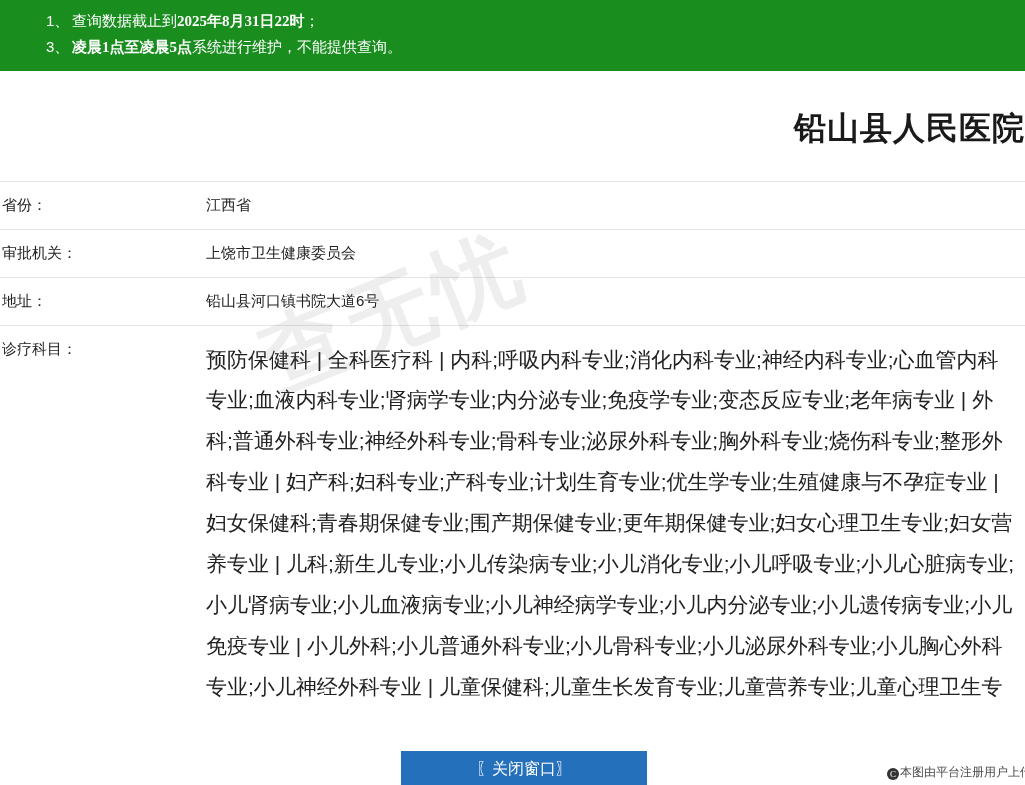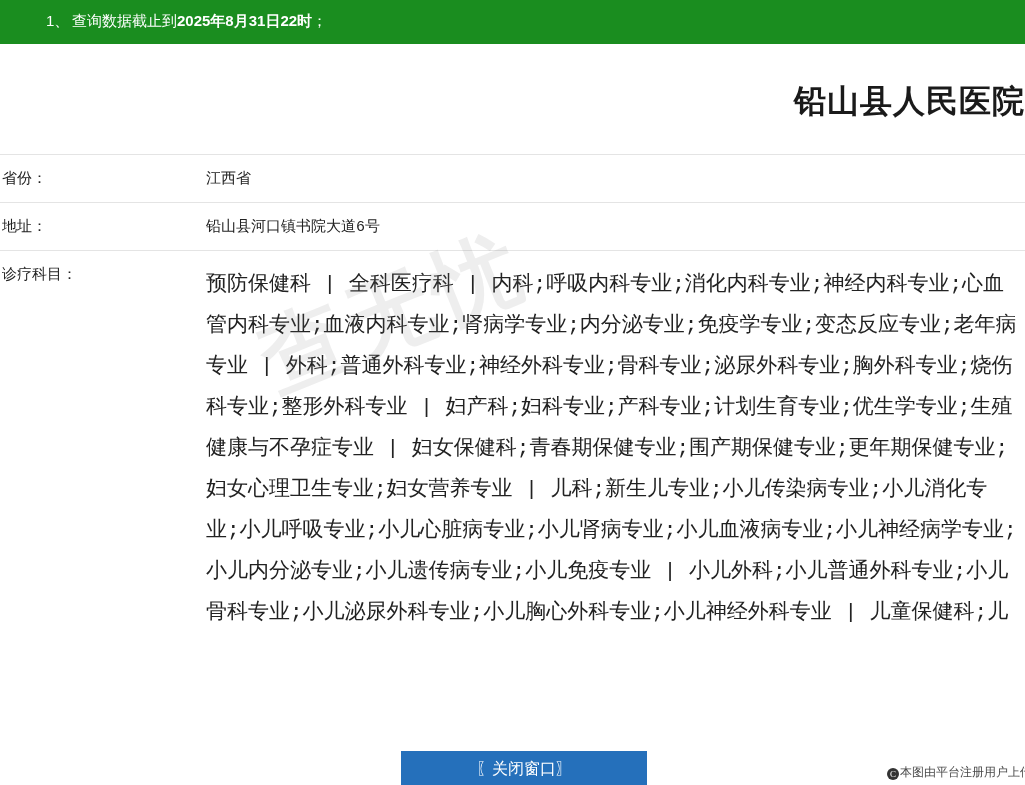--- a/index.html
+++ b/index.html
@@ -33,20 +33,21 @@
     position: relative;
     padding-left: 0;
     white-space: nowrap;
   }
   .notice .num {
     display: inline-block;
     width: 26px;
   }
   .notice b {
     font-weight: bold;
+    font-family: Liberation Serif, serif;
   }
 
   
   .title-wrap {
     text-align: right;
     padding: 36px 0 30px 0;
   }
   .hospital-title {
     font-size: 32px;
     font-weight: bold;
@@ -69,21 +70,20 @@
     color: #222222;
     padding: 14px 6px 14px 0;
   }
   .info-table td.label {
     width: 198px;
     padding-left: 2px;
     white-space: nowrap;
   }
   .info-table td.value {
     padding-left: 0;
-    font-family: Liberation Mono, monospace;
   }
   .info-table tr.dept td {
     padding-bottom: 0;
   }
   .dept-text {
     line-height: 1.95;
     font-size: 21px;
     color: #222222;
     max-height: 372px;
     overflow: hidden;
@@ -152,32 +152,39 @@
   }
 </style>
 </head>
 <body>
 
 <div class="notice">
   <ol>
     <li>
       <span class="num">1、</span><span>查询数据截止到</span><b>2025年8月31日22时</b><span>；</span>
     </li>
+    <li>
+      <span class="num">3、</span><span></span><b>凌晨1点至凌晨5点</b><span>系统进行维护，不能提供查询。</span>
+    </li>
   </ol>
 </div>
 
 <div class="title-wrap">
   <div class="hospital-title">铅山县人民医院</div>
 </div>
 
 <table class="info-table">
   <tbody>
       <tr>
     <td class="label">省份：</td>
     <td class="value">江西省</td>
+  </tr>
+  <tr>
+    <td class="label">审批机关：</td>
+    <td class="value">上饶市卫生健康委员会</td>
   </tr>
   <tr>
     <td class="label">地址：</td>
     <td class="value">铅山县河口镇书院大道6号</td>
   </tr>
   <tr class="dept">
     <td class="label">诊疗科目：</td>
     <td class="value">
       <div class="dept-text">预防保健科 | 全科医疗科 | 内科;呼吸内科专业;消化内科专业;神经内科专业;心血管内科专业;血液内科专业;肾病学专业;内分泌专业;免疫学专业;变态反应专业;老年病专业 | 外科;普通外科专业;神经外科专业;骨科专业;泌尿外科专业;胸外科专业;烧伤科专业;整形外科专业 | 妇产科;妇科专业;产科专业;计划生育专业;优生学专业;生殖健康与不孕症专业 | 妇女保健科;青春期保健专业;围产期保健专业;更年期保健专业;妇女心理卫生专业;妇女营养专业 | 儿科;新生儿专业;小儿传染病专业;小儿消化专业;小儿呼吸专业;小儿心脏病专业;小儿肾病专业;小儿血液病专业;小儿神经病学专业;小儿内分泌专业;小儿遗传病专业;小儿免疫专业 | 小儿外科;小儿普通外科专业;小儿骨科专业;小儿泌尿外科专业;小儿胸心外科专业;小儿神经外科专业 | 儿童保健科;儿童生长发育专业;儿童营养专业;儿童心理卫生专业;儿童五官保健专业;儿童康复专业 | 眼科 | 耳鼻咽喉科;耳科专业;鼻科专业;咽喉科专业 | 口腔科;牙体牙髓病专业;牙周病专业;口腔粘膜病专业;儿童口腔专业;口腔颌面外科专业;口腔修复专业;口腔正畸专业;口腔种植专业;口腔颌面医学影像专业;预防口腔专业 | 皮肤科;皮肤病专业;性传播疾病专业 | 医疗美容科;美容外科;美容皮肤科 | 精神科(门诊) | 传染科;肠道传染病专业;呼吸道传染病专业;肝炎专业;虫媒传染病专业;动物源性传染病专业;蠕虫病专业 | 结核病科(门诊) | 肿瘤科 | 急诊医学科 | 康复医学科 | 麻醉科 | 疼痛科 | 重症医学科 | 医学检验科;临床体液、血液专业;临床微生物学专业;临床化学检验专</div>
     </td>

